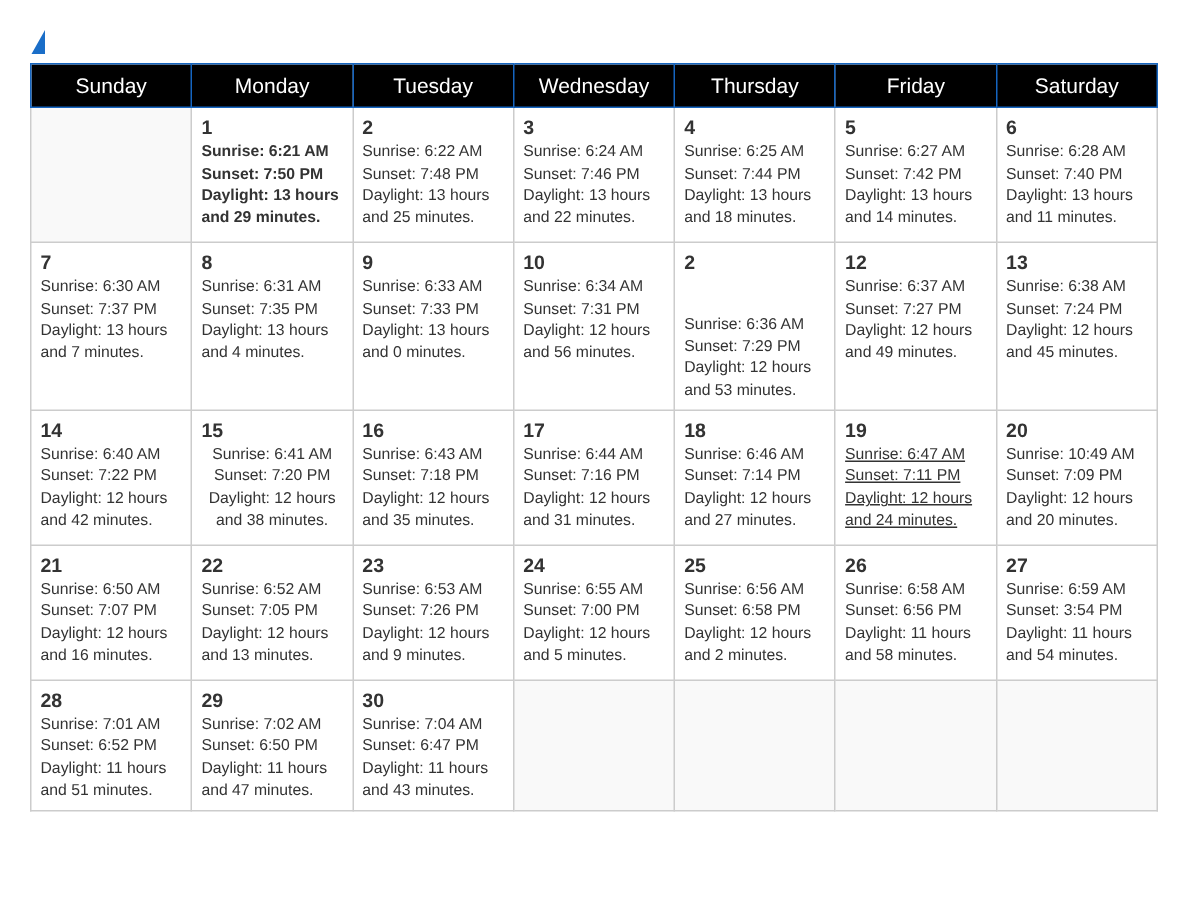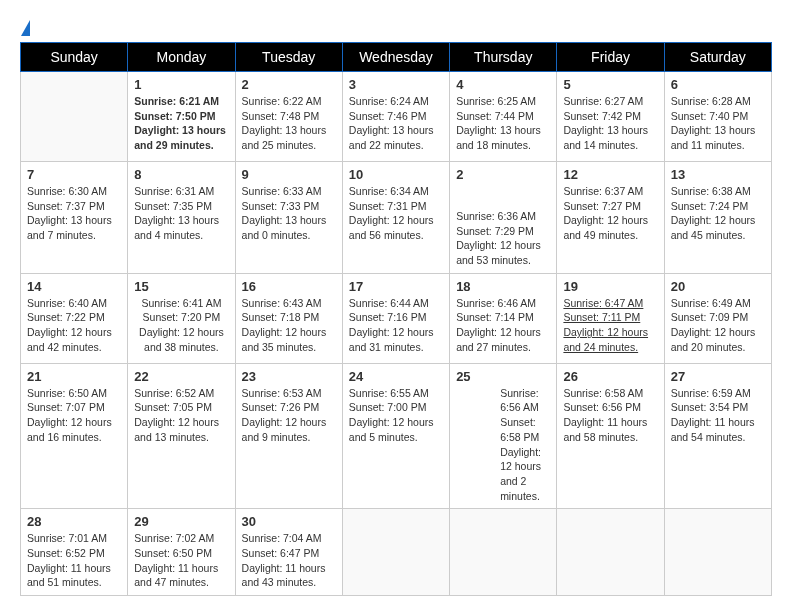--- a/index.html
+++ b/index.html
@@ -240,21 +240,21 @@
         </td>
         <td>
           <span class="day-number">19</span>
           <div class="day-info" style="white-space: pre-line; text-decoration: underline;">Sunrise: 6:47 AM
 Sunset: 7:11 PM
 Daylight: 12 hours
 and 24 minutes.</div>
         </td>
         <td>
           <span class="day-number">20</span>
-          <div class="day-info" style="white-space: pre-line;">Sunrise: 6:49 AM
+          <div class="day-info" style="white-space: pre-line;">Sunrise: 10:49 AM
 Sunset: 7:09 PM
 Daylight: 12 hours
 and 20 minutes.</div>
         </td>
       </tr>
       <tr>
         <td>
           <span class="day-number">21</span>
           <div class="day-info" style="white-space: pre-line;">Sunrise: 6:50 AM
 Sunset: 7:07 PM
@@ -277,21 +277,21 @@
         </td>
         <td>
           <span class="day-number">24</span>
           <div class="day-info" style="white-space: pre-line;">Sunrise: 6:55 AM
 Sunset: 7:00 PM
 Daylight: 12 hours
 and 5 minutes.</div>
         </td>
         <td>
           <span class="day-number">25</span>
-          <div class="day-info" style="white-space: pre-line; margin-left: 44px;">Sunrise: 6:56 AM
+          <div class="day-info" style="white-space: pre-line;">Sunrise: 6:56 AM
 Sunset: 6:58 PM
 Daylight: 12 hours
 and 2 minutes.</div>
         </td>
         <td>
           <span class="day-number">26</span>
           <div class="day-info" style="white-space: pre-line;">Sunrise: 6:58 AM
 Sunset: 6:56 PM
 Daylight: 11 hours
 and 58 minutes.</div>

